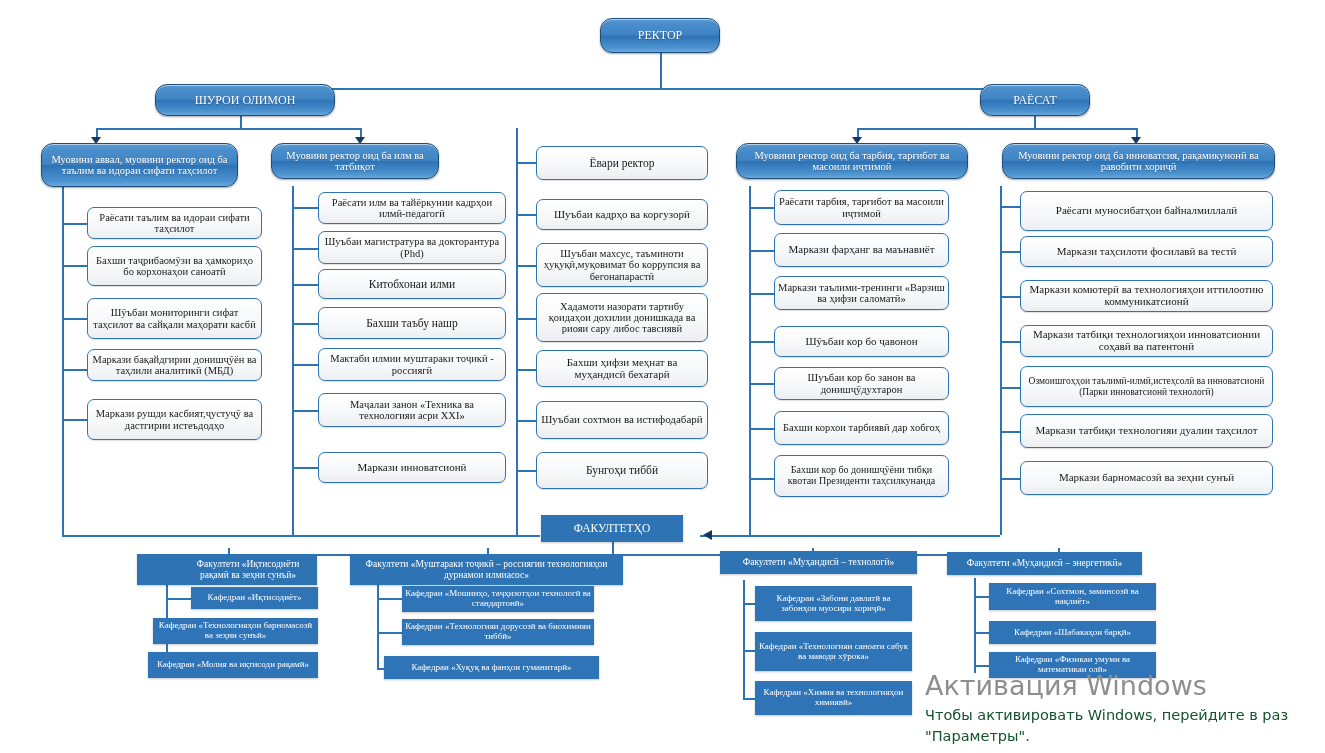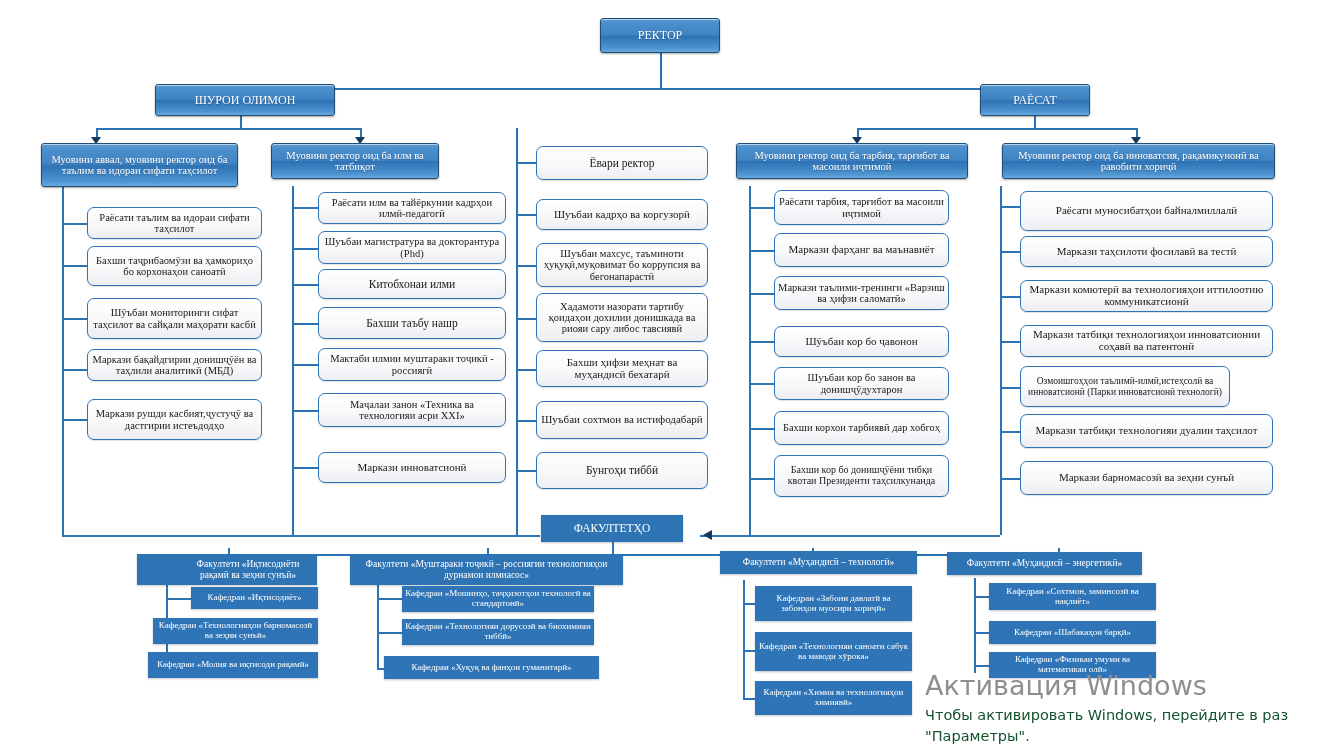--- a/index.html
+++ b/index.html
@@ -18,21 +18,21 @@
     text-align: center;
     line-height: 1.06;
     z-index: 3;
   }
   .node span { display: block; padding: 0 3px; }
 
   
   .blue {
     color: #ffffff;
     border: 1px solid #1f4e79;
-    border-radius: 3px;
+    border-radius: 12px;
     background: linear-gradient(to bottom,
         #5b9bd5 0%, #4a8ecb 14%, #3f83c3 48%,
         #2e72b4 52%, #4c93d0 88%, #6aa9dc 100%);
     box-shadow: inset 0 1px 0 rgba(255,255,255,.55),
                 0 1px 2px rgba(0,0,0,.35);
     text-shadow: 0 1px 1px rgba(0,0,0,.25);
     font-family: Liberation Serif, serif;
   }
 
   
@@ -284,21 +284,21 @@
   </div>
   <div class="node light" style="left:1020px; top:236px; width:253px; height:31px; font-size:11px;">
     <span>Маркази таҳсилоти фосилавӣ ва тестӣ</span>
   </div>
   <div class="node light" style="left:1020px; top:280px; width:253px; height:32px; font-size:11px;">
     <span>Маркази комютерӣ ва технологияҳои иттилоотию коммуникатсионӣ</span>
   </div>
   <div class="node light" style="left:1020px; top:325px; width:253px; height:32px; font-size:11px;">
     <span>Маркази татбиқи технологияҳои инноватсионии соҳавӣ ва патентонӣ</span>
   </div>
-  <div class="node light" style="left:1020px; top:366px; width:210px; height:41px; font-size:9.5px;">
+  <div class="node light" style="left:1020px; top:366px; width:253px; height:41px; font-size:9.5px;">
     <span>Озмоишгоҳҳои таълимӣ-илмӣ,истеҳсолӣ ва инноватсионӣ (Парки инноватсионӣ технологӣ)</span>
   </div>
   <div class="node light" style="left:1020px; top:414px; width:253px; height:34px; font-size:11px;">
     <span>Маркази татбиқи технологияи дуалии таҳсилот</span>
   </div>
   <div class="node light" style="left:1020px; top:461px; width:253px; height:34px; font-size:11px;">
     <span>Маркази барномасозӣ ва зеҳни сунъӣ</span>
   </div>
 
   <div class="node flat" style="left:541px; top:515px; width:142px; height:27px; font-size:11.5px;">

